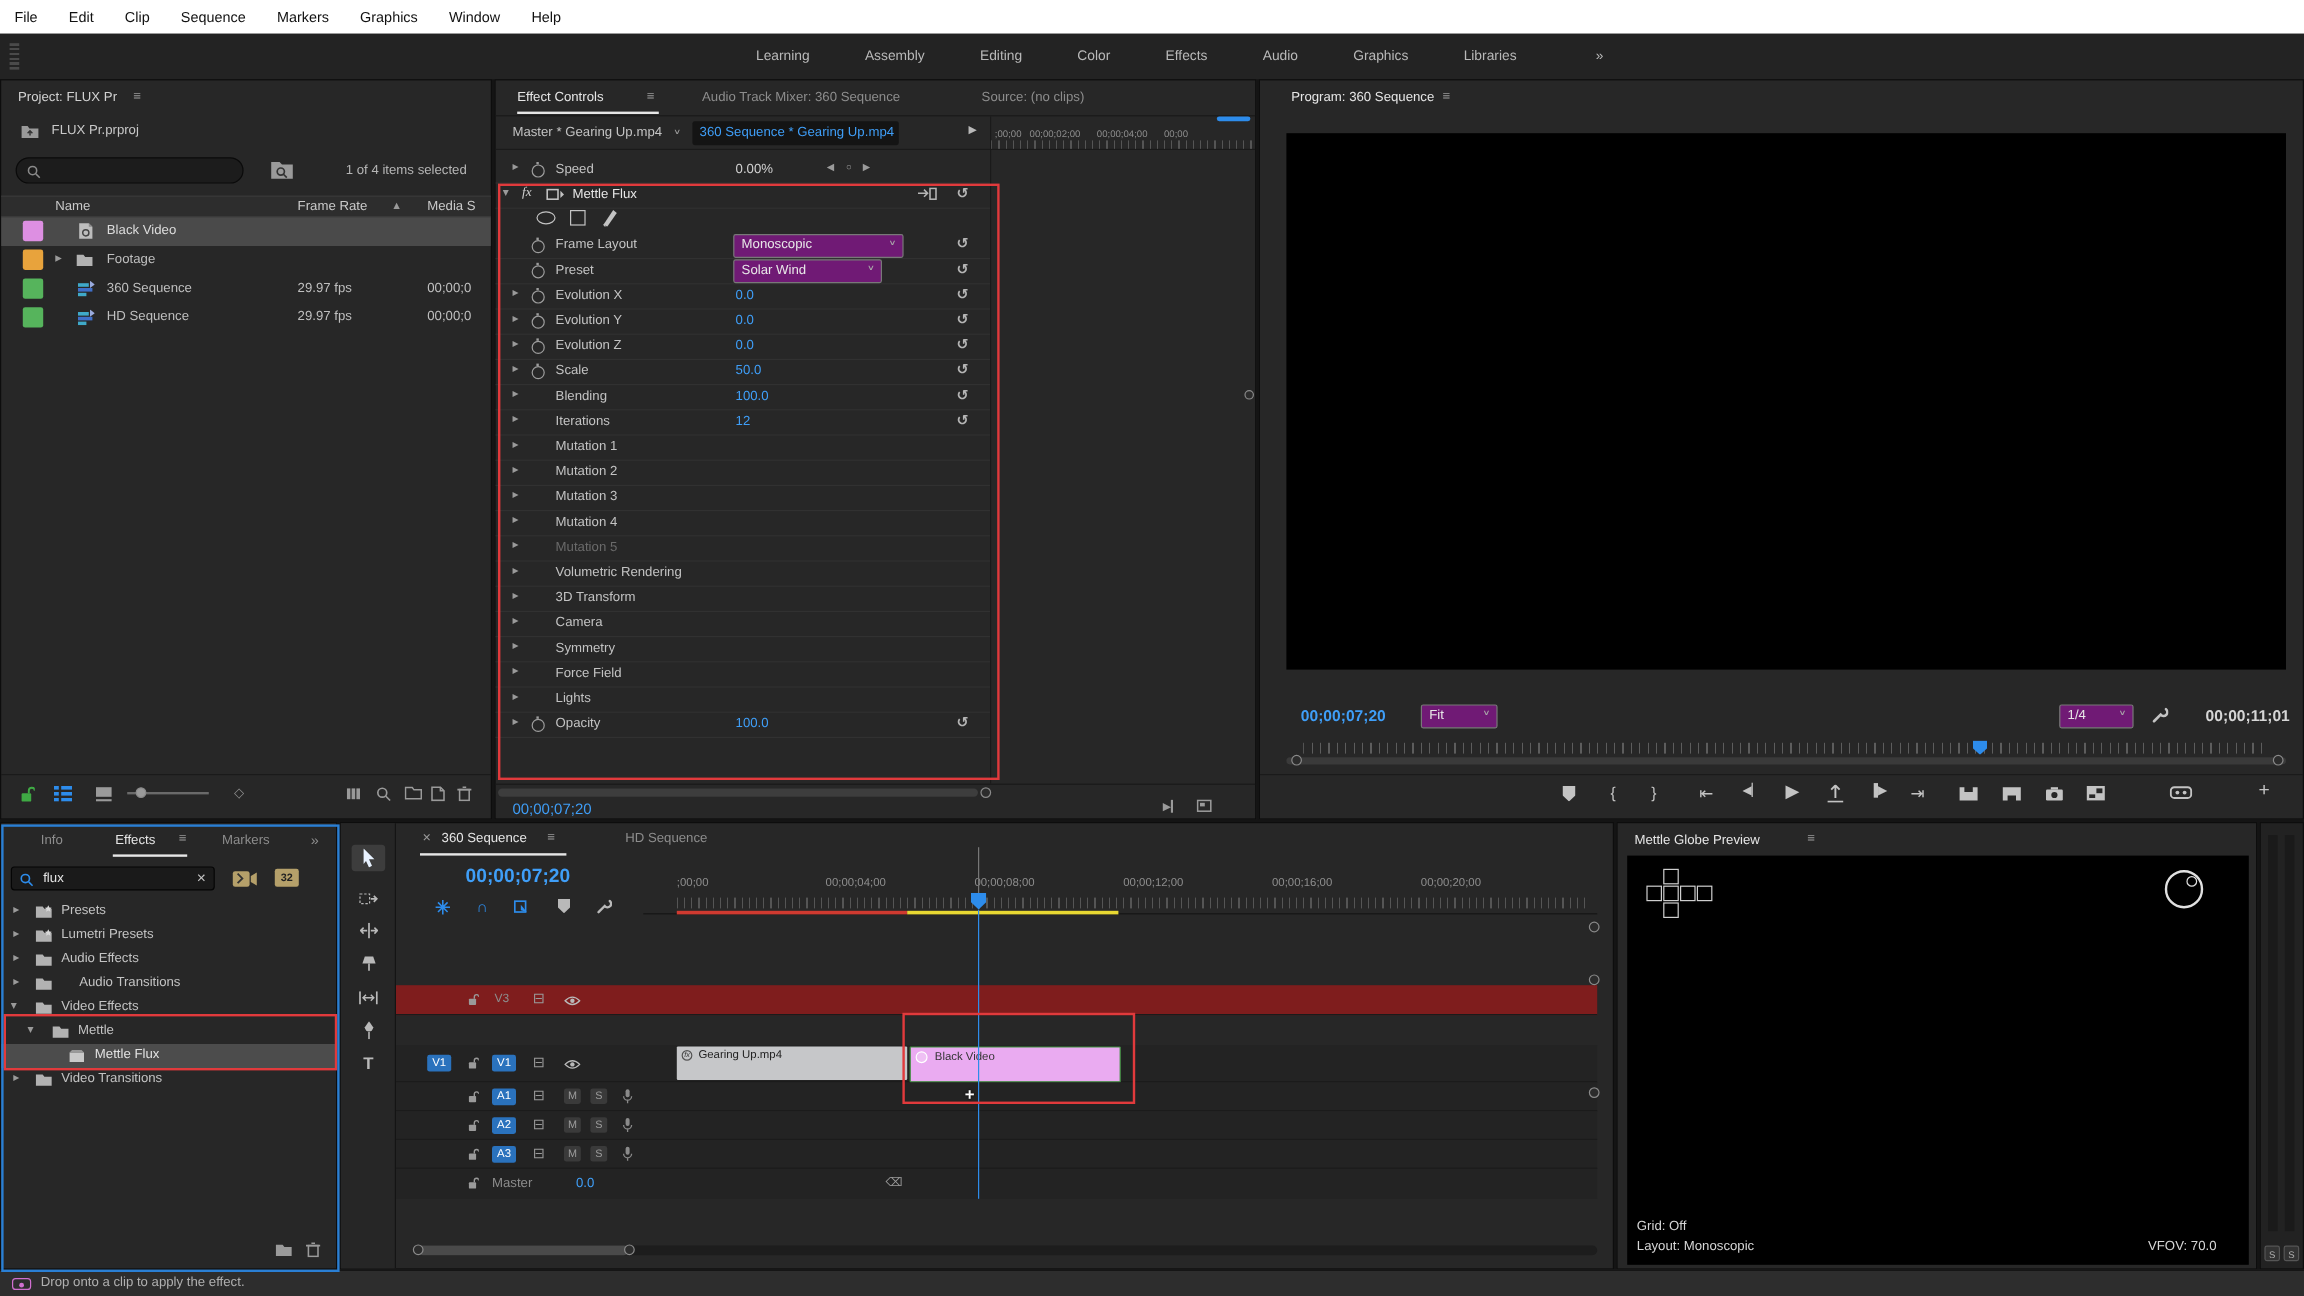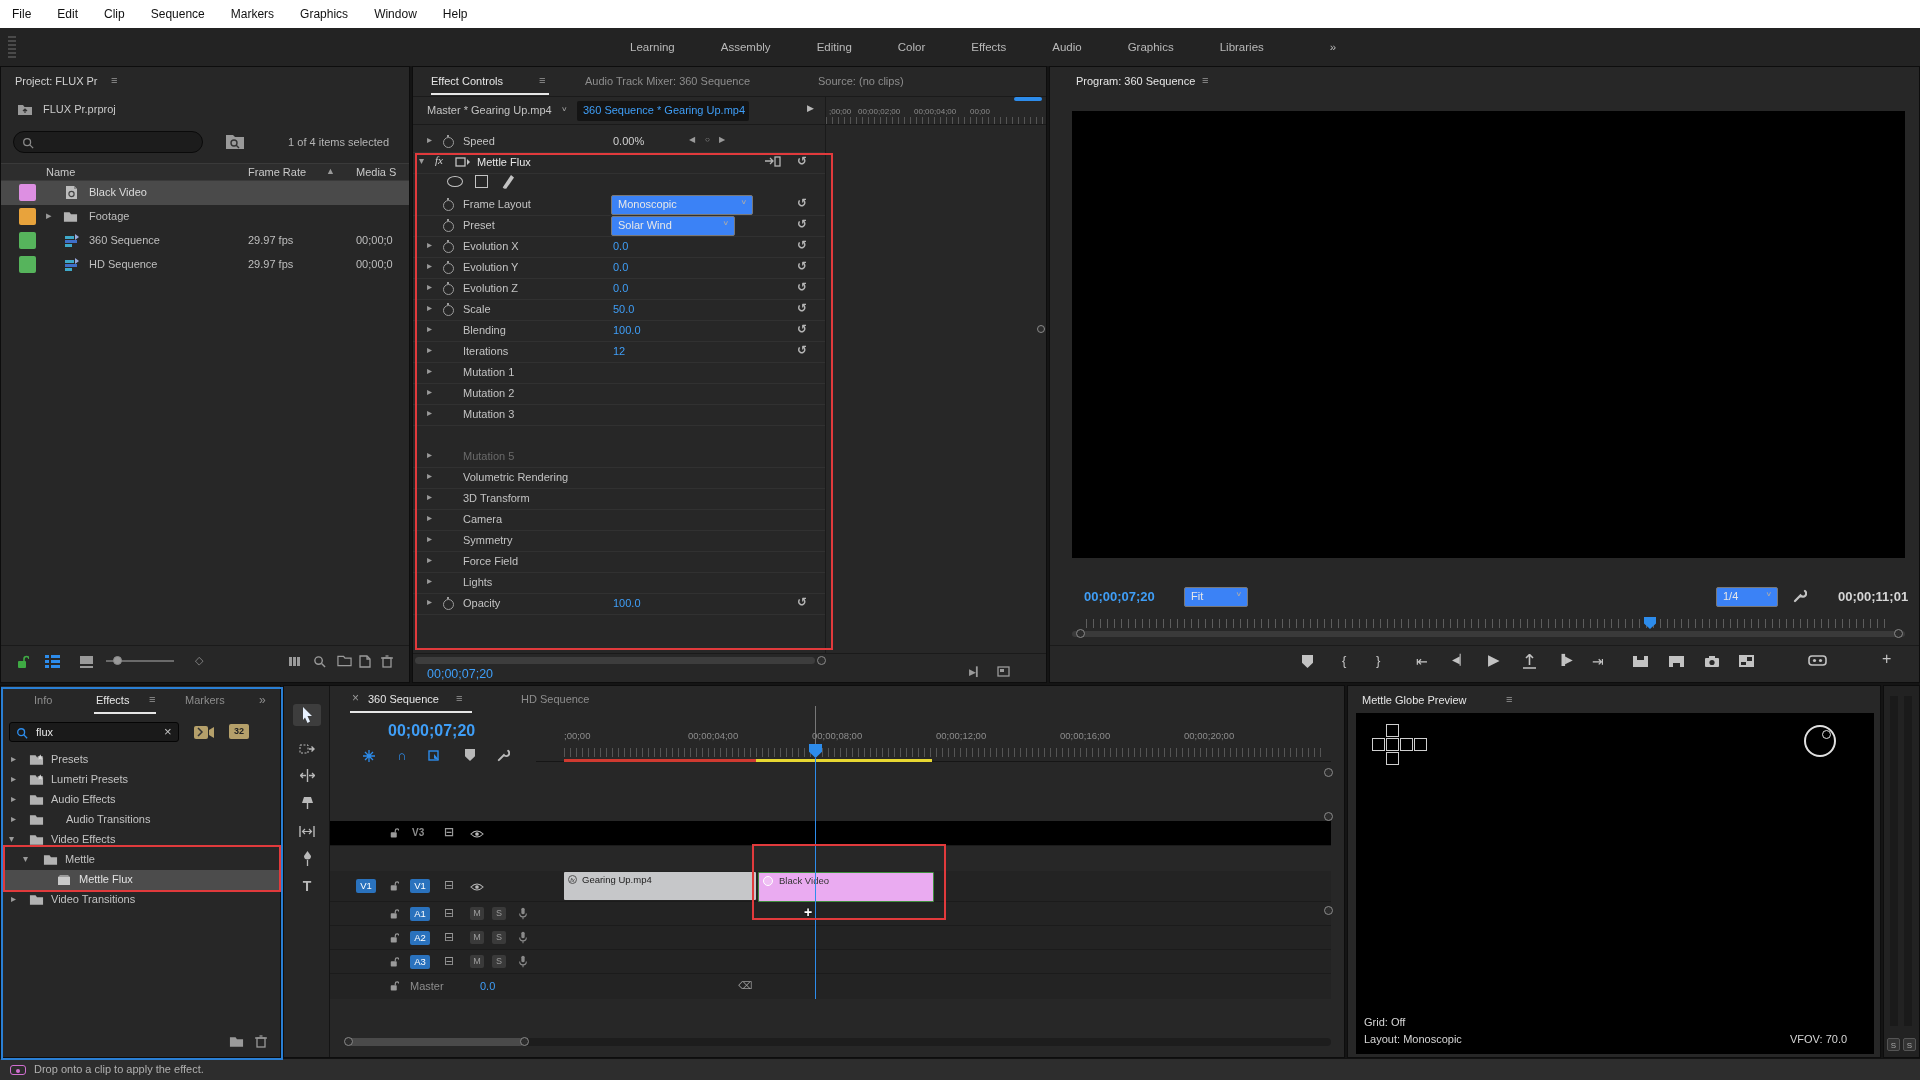--- a/index.html
+++ b/index.html
@@ -29,21 +29,21 @@
   .g-brL::before{content:"{";} .g-brR::before{content:"}";}
   .g-gin::before{content:"\21E4";} .g-gout::before{content:"\21E5";}
   .g-stepb::before{content:"\25C0\258F";} .g-stepf::before{content:"\2590\25B6";}
   .g-plus::before{content:"+";}
   .g-fx::before{content:"fx";font-style:italic;font-family:"Liberation Serif",serif;}
   .sw{display:inline-block;width:9px;height:9px;border:1px solid #9d9d9d;border-radius:50%;position:relative;}
   .sw::before{content:"";position:absolute;left:2.5px;top:-3px;width:2px;height:2px;background:#9d9d9d;}
   .chip{display:inline-block;width:17px;height:17px;border-radius:2px;}
   .trkbox{display:inline-block;min-width:20px;height:14px;border-radius:2px;background:#2a72bd;color:#fff;font-size:9.5px;text-align:center;line-height:14px;padding:0 2px;}
   .msbox{display:inline-block;width:14px;height:13px;border-radius:2px;background:#3a3a3a;color:#9c9c9c;font-size:9px;text-align:center;line-height:13px;}
-  .ddbox{position:absolute;height:18px;background:#3b82f6;border:1px solid #787878;border-radius:2px;color:#e8e8e8;font-size:11px;line-height:17px;padding:0 6px;}
+  .ddbox{position:absolute;height:18px;background:#701a75;border:1px solid #787878;border-radius:2px;color:#e8e8e8;font-size:11px;line-height:17px;padding:0 6px;}
   .ddbox .g-dd{position:absolute;right:5px;top:2px;color:#aaa;font-size:9px;}
   .annot-red{position:absolute;border:2px solid #e13a3c;z-index:60;pointer-events:none;}
   .annot-blue{position:absolute;border:2px solid #2a7fd4;z-index:60;pointer-events:none;}
   .ecrow{position:absolute;left:0;width:412px;height:21px;border-bottom:1px solid #313131;}
   .ecrow .ch{position:absolute;left:14px;top:4px;color:#9a9a9a;font-size:10px;}
   .ecrow .sw{position:absolute;left:30px;top:6px;}
   .ecrow .lb{position:absolute;left:50px;top:4px;color:#c3c3c3;}
   .ecrow .vl{position:absolute;left:200px;top:4px;}
   .ecrow .rst{position:absolute;left:384px;top:3px;color:#b5b5b5;font-size:12px;font-weight:bold;}
   .tick-strip{background:repeating-linear-gradient(90deg,#5d5d5d 0 1px,transparent 1px 7px);}
@@ -355,20 +355,24 @@
         <span class="lb">Mutation 1</span>
       </div>
       <div class="ecrow" style="top:258px;">
         <span class="ch g g-cr"></span>
         <span class="lb">Mutation 2</span>
       </div>
       <div class="ecrow" style="top:279px;">
         <span class="ch g g-cr"></span>
         <span class="lb">Mutation 3</span>
       </div>
+      <div class="ecrow" style="top:300px;">
+        <span class="ch g g-cr"></span>
+        <span class="lb">Mutation 4</span>
+      </div>
       <div class="ecrow" style="top:321px;">
         <span class="ch g g-cr"></span>
         <span class="lb" style="color:#6a6a6a;">Mutation 5</span>
       </div>
       <div class="ecrow" style="top:342px;">
         <span class="ch g g-cr"></span>
         <span class="lb">Volumetric Rendering</span>
       </div>
       <div class="ecrow" style="top:363px;">
         <span class="ch g g-cr"></span>
@@ -684,21 +688,21 @@
       <div class="abs" style="left:28px;top:33px;width:192px;height:3px;background:#d03a30;"></div>
       <div class="abs" style="left:220px;top:33px;width:176px;height:3px;background:#e8d832;"></div>
     </div>
 
     <span class="abs" style="left:525px;top:58px;width:13px;height:14px;background:#2d8ceb;clip-path:polygon(0 0,100% 0,100% 55%,50% 100%,0 55%);z-index:31;"></span>
     <span class="phline" style="left:531px;top:20px;height:40px;background:#777;"></span>
     <span class="phline" style="left:531px;top:72px;height:241px;"></span>
 
     <div class="abs" style="left:46px;top:135px;width:1001px;height:178px;">
 
-      <div class="abs" style="left:0;top:0;width:1001px;height:25px;border-bottom:1px solid #1b1b1b;background:#000000;font-weight:bold;">
+      <div class="abs" style="left:0;top:0;width:1001px;height:25px;border-bottom:1px solid #1b1b1b;background:#7f1d1d;">
         <span class="abs" style="left:60px;top:6px;">
             <svg width="9" height="12" viewBox="0 0 12 14">
               <rect x="1" y="6" width="8" height="7" rx="1" fill="#9a9a9a"></rect>
               <path d="M7 6 V4 a2.5 2.5 0 0 1 5 0" fill="none" stroke="#9a9a9a" stroke-width="1.5"></path>
             </svg>
           </span>
         <span class="abs dim" style="left:82px;top:6px;font-size:10px;">V3</span>
         <span class="abs g g-sync" style="left:114px;top:5px;color:#9a9a9a;font-size:12px;"></span>
         <span class="abs" style="left:140px;top:8px;">
             <svg width="14" height="10" viewBox="0 0 16 10">

